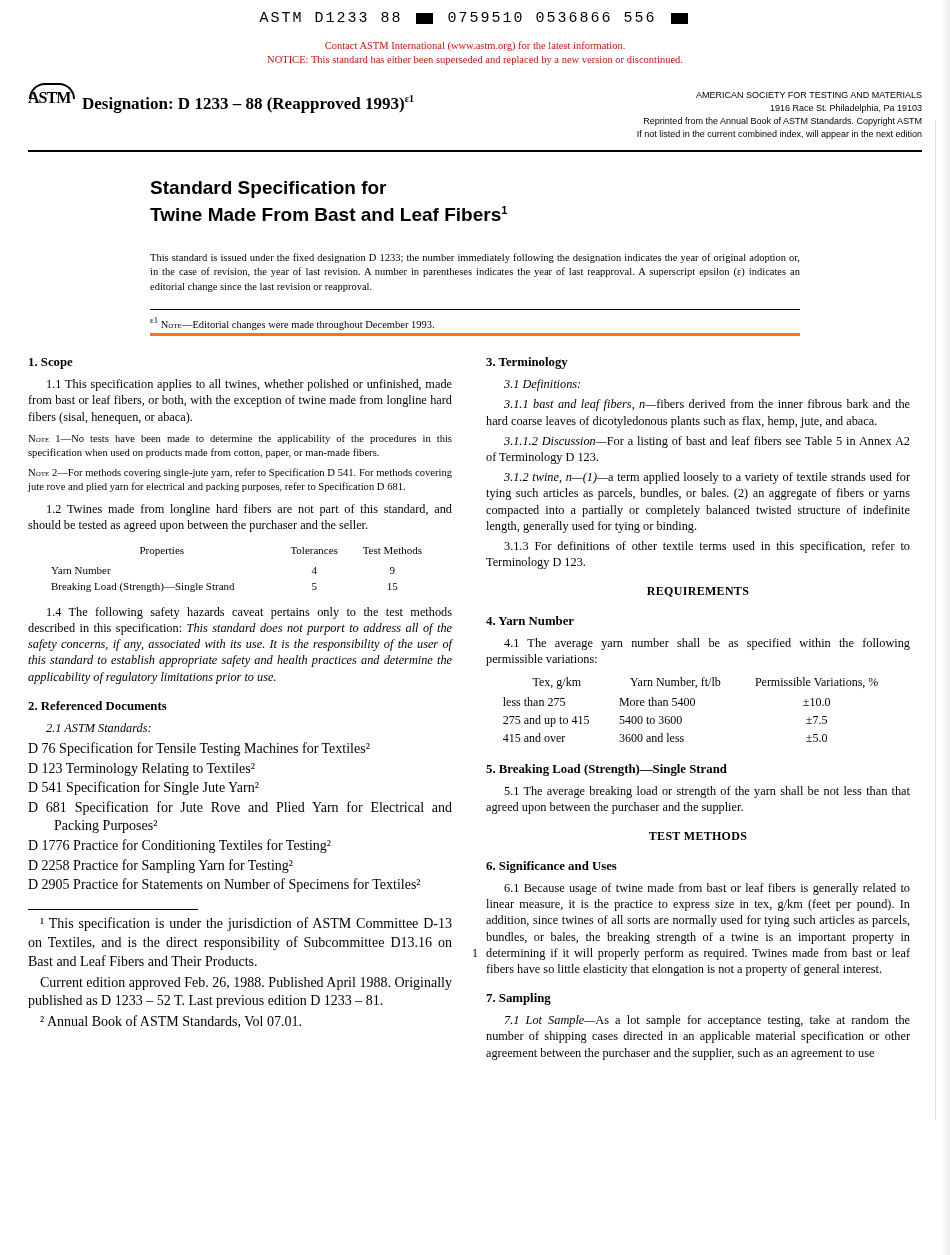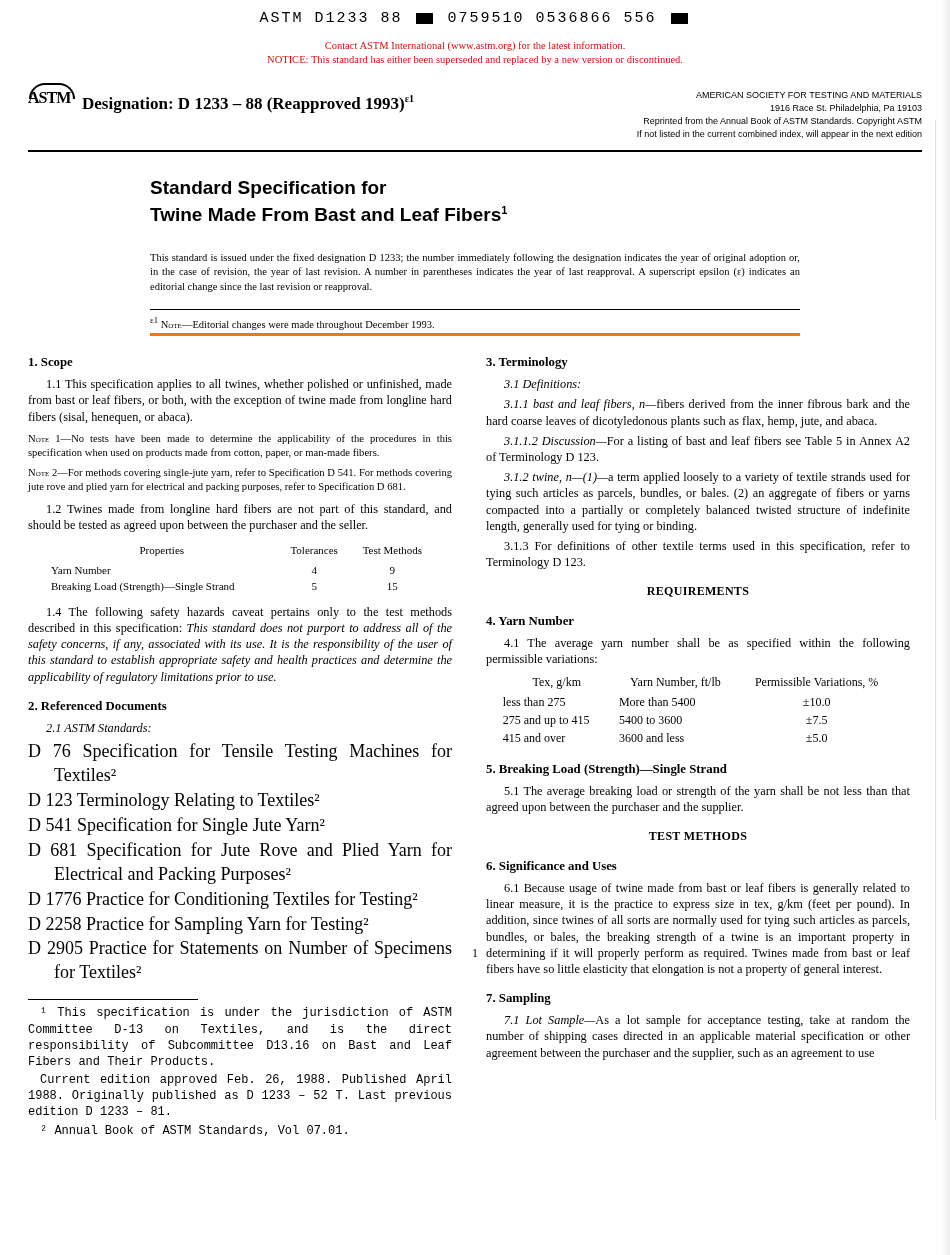--- a/index.html
+++ b/index.html
@@ -213,40 +213,39 @@
   table.yarn td {
     padding: 1px 4px;
   }
   table.yarn td.c1 { text-align: left; }
   table.yarn td.c2 { text-align: left; }
   table.yarn td.c3 { text-align: center; }
 
   
   .reflist {
     margin: 4px 0 0 0;
-    font-size: 18px;
+    font-size: 14px;
     line-height: 1.33;
   }
   .refitem {
     padding-left: 26px;
     text-indent: -26px;
     margin-bottom: 1px;
   }
 
   
   .footnote-rule {
     border-top: 1px solid #000;
     width: 170px;
     margin: 14px 0 5px 0;
   }
   .footnotes {
-    font-size: 12px;
+    font-size: 14px;
     line-height: 1.35;
     text-align: justify;
-    font-family: Liberation Mono, monospace;
   }
   .footnotes p {
     margin: 0 0 2px 0;
     text-indent: 12px;
   }
 
   .pagenum {
     position: absolute;
     bottom: 14px;
     left: 0;

